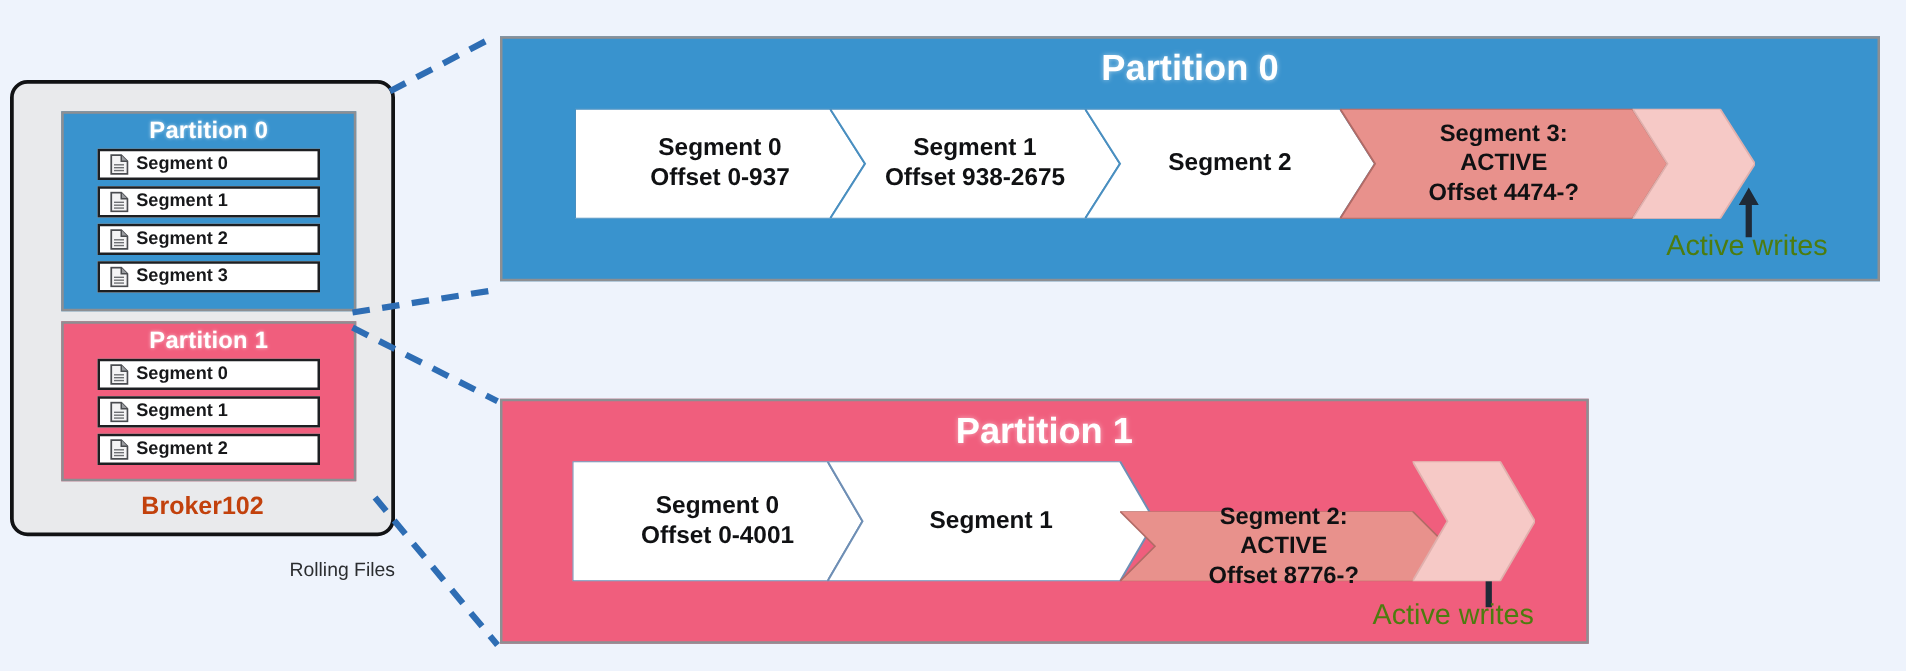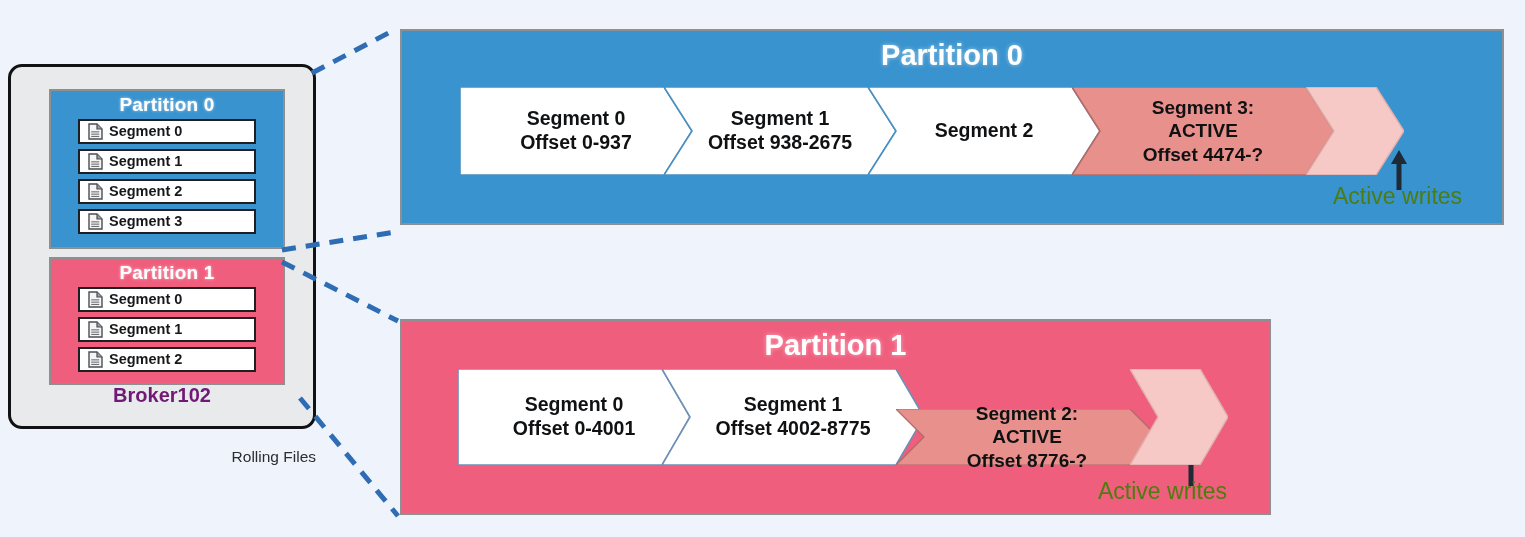--- a/index.html
+++ b/index.html
@@ -74,25 +74,25 @@
     font-size: 14.5px;
     font-weight: 700;
     color: #17181a;
     line-height: 1;
   }
   .file-icon { flex: 0 0 auto; display:block; }
   .broker-name {
     position: absolute;
     left: 0;
     right: 0;
-    bottom: 19px;
+    bottom: 9px;
     text-align: center;
     font-size: 20px;
     font-weight: 700;
-    color: #701a75;
+    color: #c2410c;
   }
   .rolling-label {
     position: absolute;
     left: 8px;
     top: 448px;
     width: 308px;
     text-align: right;
     font-size: 15.5px;
     font-weight: 400;
     color: #2b2d30;
@@ -361,21 +361,20 @@
         </svg>
         <span class="txt">Segment 0</span>
         <span class="txt">Offset 0-4001</span>
       </div>
 
       <div class="chev" style="width:262px;margin-left:-28px;">
         <svg viewBox="0 0 262 96" preserveAspectRatio="none">
           <path d="M0,0 L234,0 L262,48 L234,96 L0,96 L28,48 Z" fill="#ffffff" stroke="#6f8fb5" stroke-width="1.6"></path>
         </svg>
         <span class="txt">Segment 1</span>
-        <span class="txt">Offset 4002-8775</span>
       </div>
 
       <div class="chev active-seg" style="width:262px;margin-left:-28px;margin-top:40px;">
         <svg viewBox="0 0 262 96" preserveAspectRatio="none">
           <path d="M0,0 L234,0 L262,48 L234,96 L0,96 L28,48 Z" fill="#e8918c" stroke="#b26b66" stroke-width="1.6"></path>
         </svg>
         <span class="txt">Segment 2:</span>
         <span class="txt">ACTIVE</span>
         <span class="txt">Offset 8776-?</span>
       </div>

